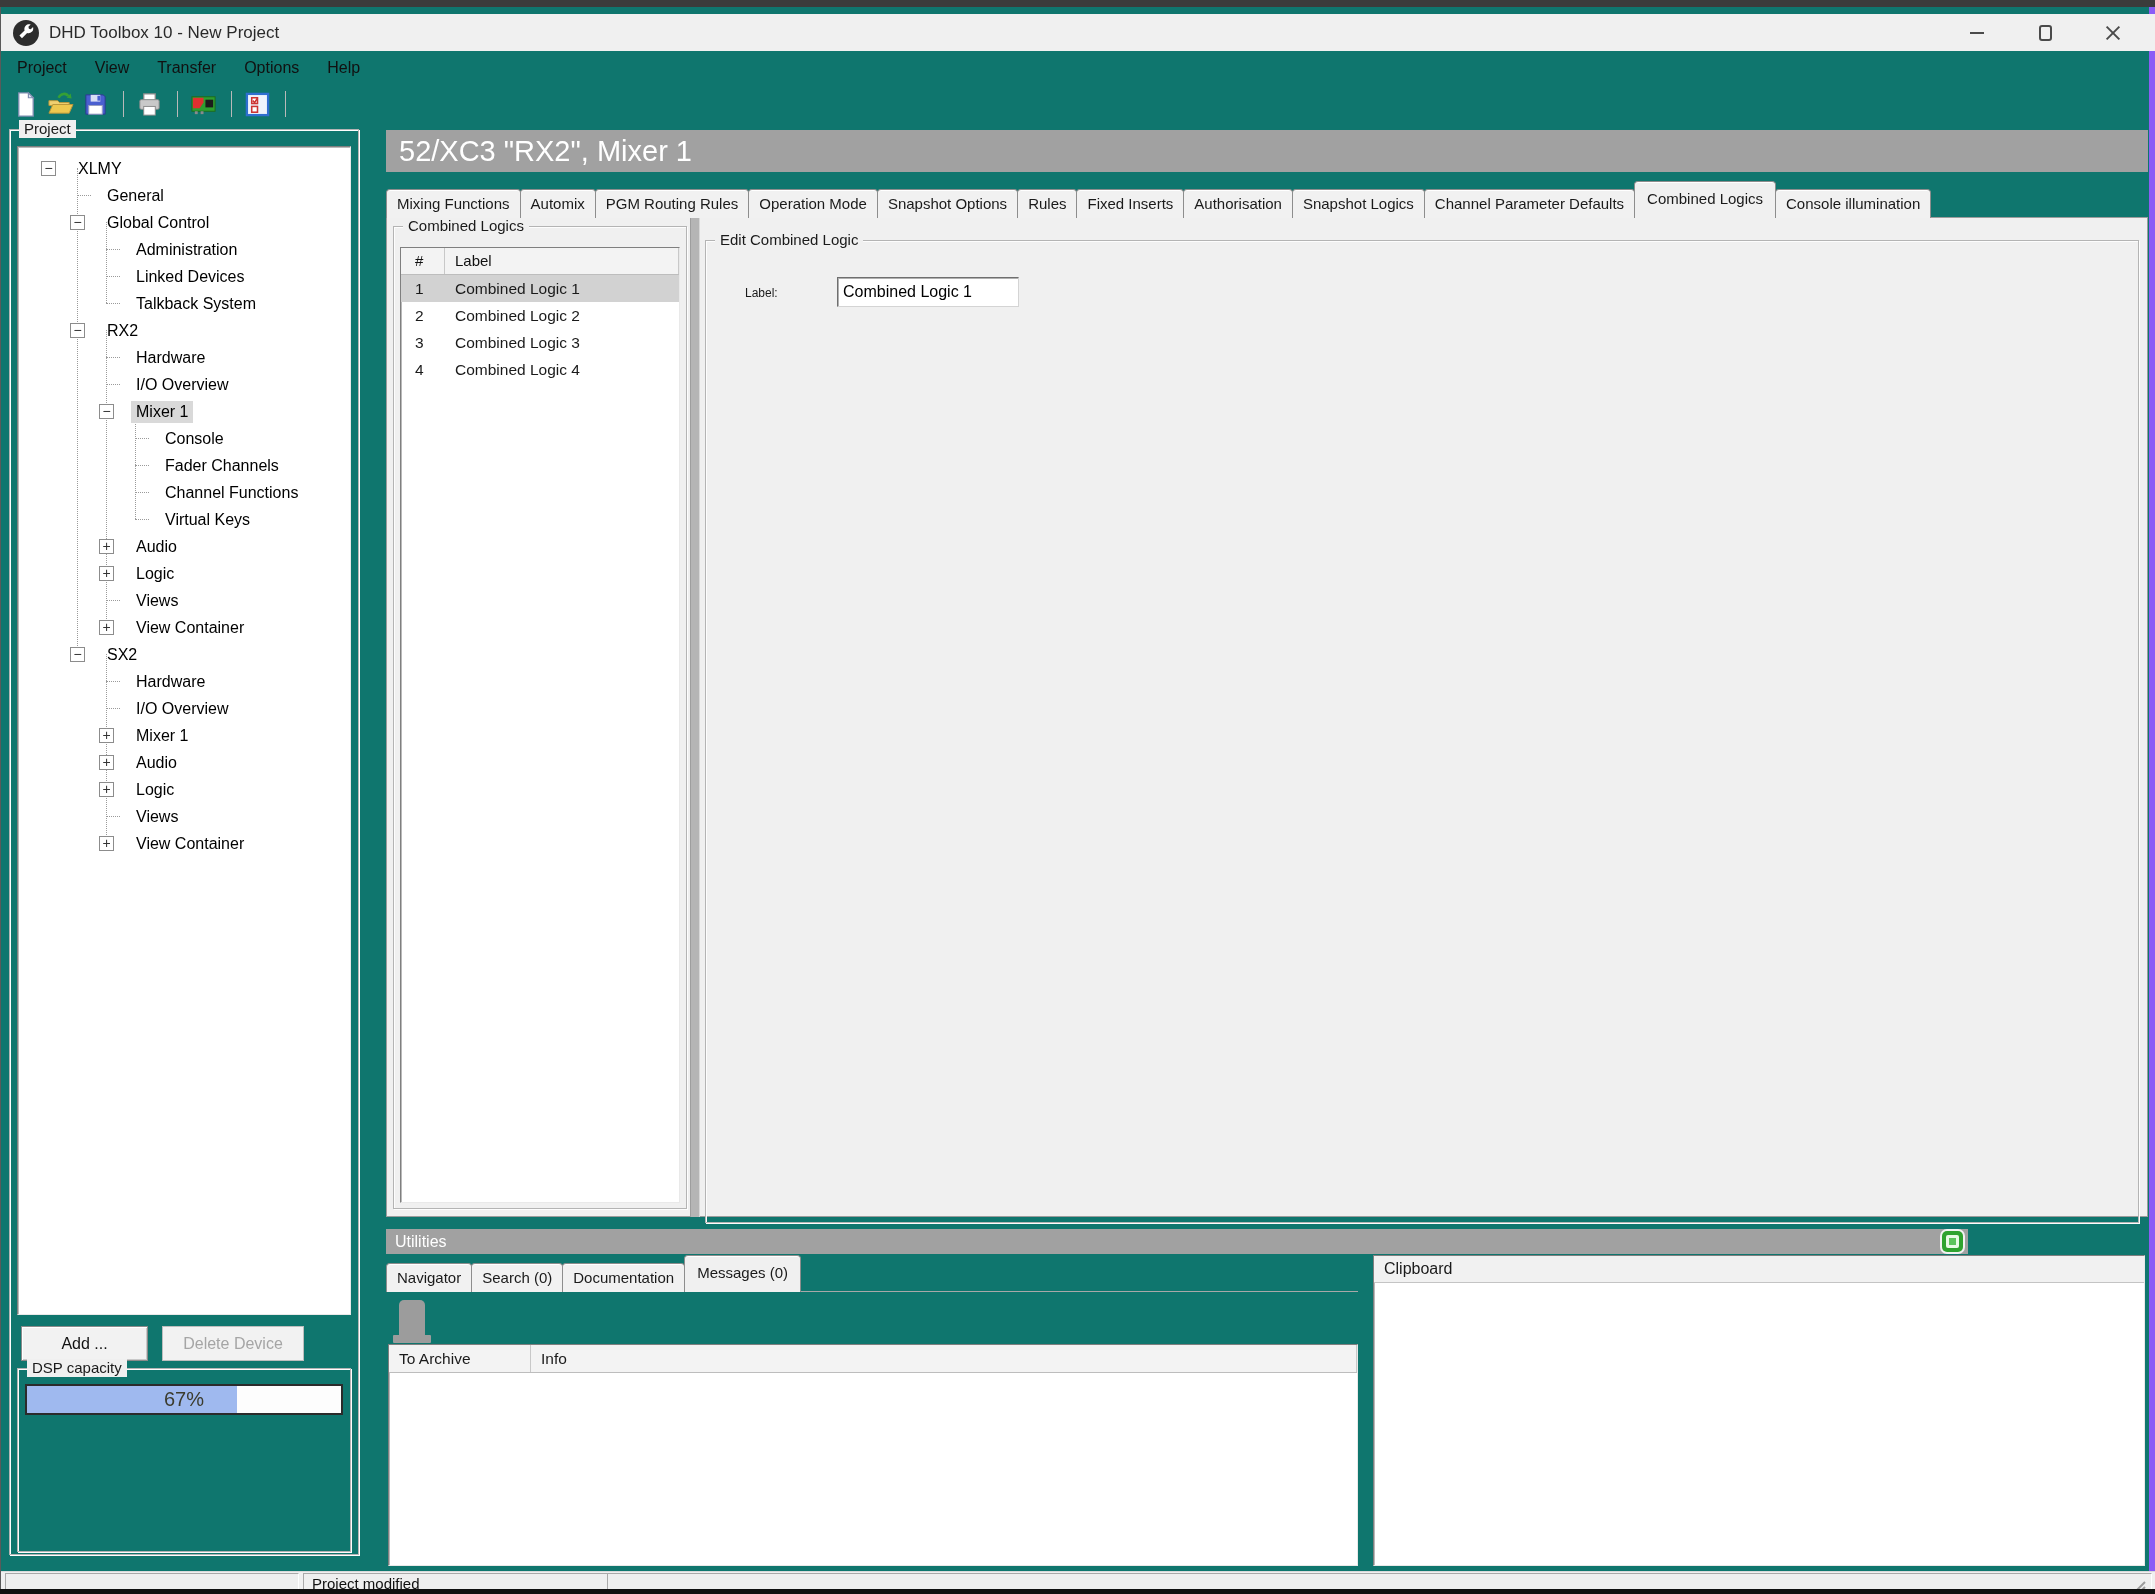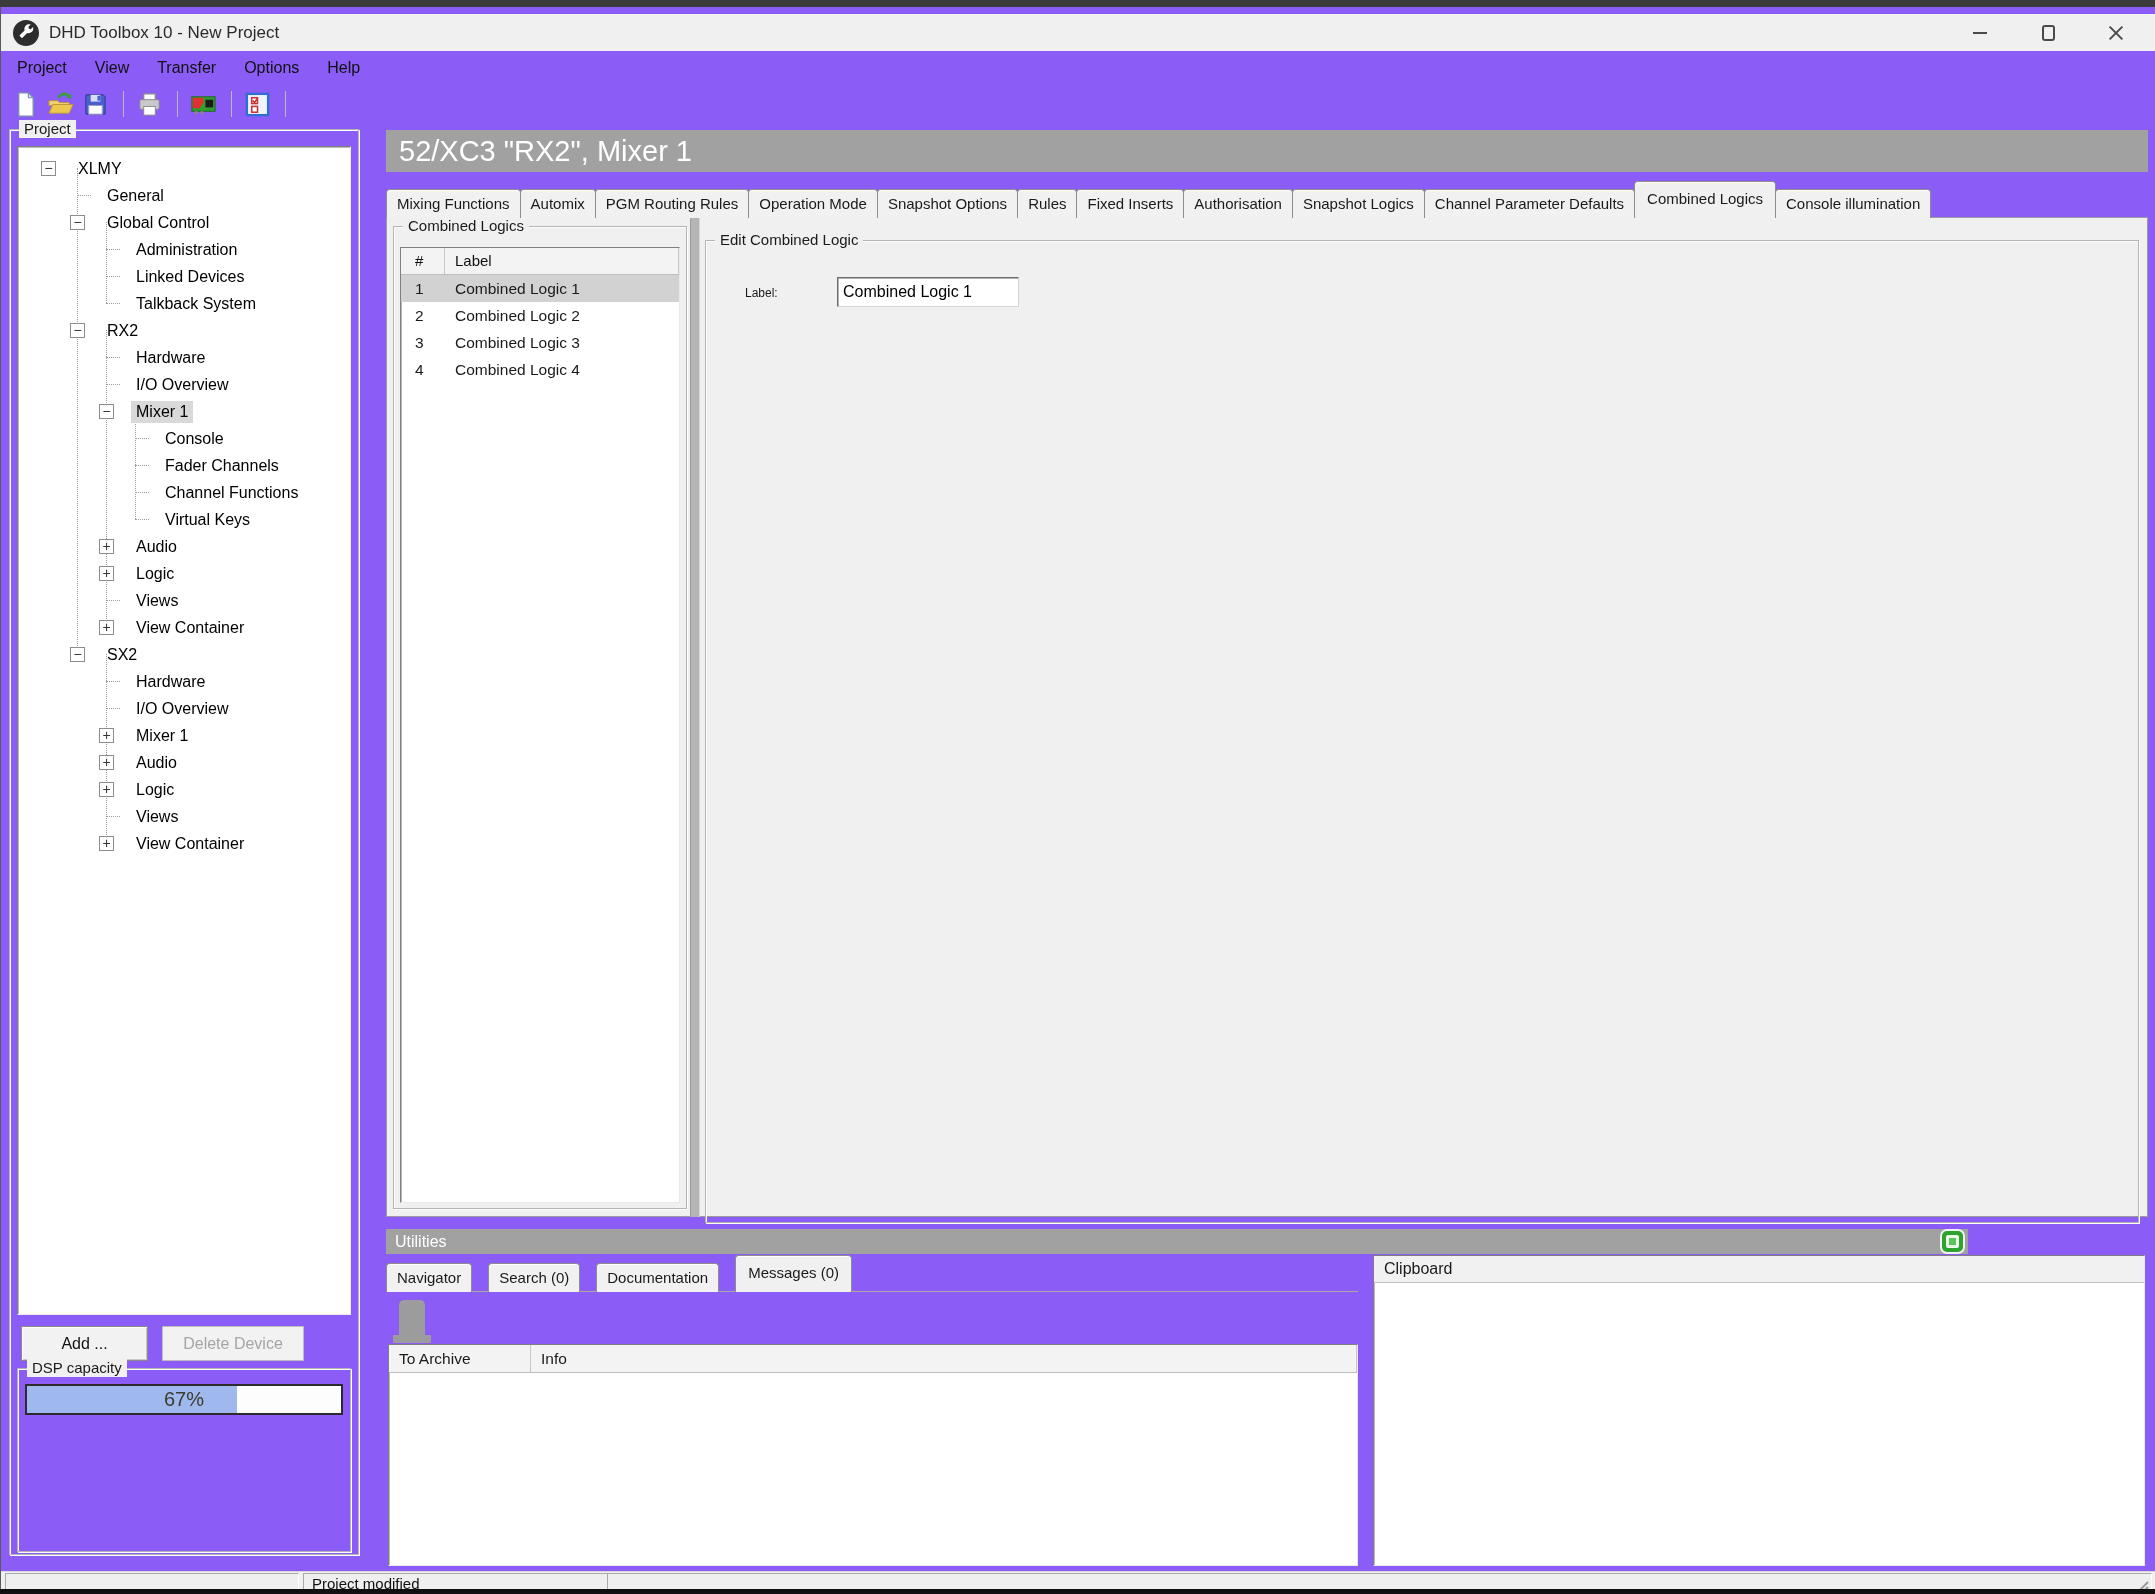--- a/index.html
+++ b/index.html
@@ -9,21 +9,21 @@
     font-family:"Liberation Sans", sans-serif; color:#1a1a1a;
     -webkit-font-smoothing:antialiased;
   }
   .abs { position:absolute; }
 
   
   .top-strip { left:0; top:0; width:2155px; height:7px; background:#3b3b3b; }
   .bottom-strip { left:0; top:1589px; width:2155px; height:5px; background:#101010; }
 
   
-  .window { left:0; top:7px; width:2155px; height:1582px; background:#8b5cf6; border-left:1px solid #5a5a5a; border-right:3px solid #8b5cf6; }
+  .window { left:0; top:7px; width:2155px; height:1582px; background:#0f766e; border-left:1px solid #5a5a5a; border-right:6px solid #8b5cf6; }
   .titlebar { left:0; top:7px; width:2155px; height:37px; display:flex; align-items:center; padding-left:12px; background:#f0f0f0; }
   .app-icon { width:26px; height:26px; border-radius:50%; background:#2d2d2d; display:flex; align-items:center; justify-content:center; margin-right:10px; }
   .app-icon svg { width:17px; height:17px; }
   .title-text { font-size:17px; color:#2a2a2a; }
   .win-controls { position:absolute; right:2px; top:7px; height:37px; display:flex; }
   .win-btn { width:68px; height:37px; display:flex; align-items:center; justify-content:center; }
   .glyph-min { width:14px; height:2px; background:#4a4a4a; }
   .glyph-max { width:13px; height:16px; border:2px solid #4a4a4a; border-radius:3px; }
   .glyph-close { position:relative; width:16px; height:16px; }
   .glyph-close::before,.glyph-close::after { content:""; position:absolute; left:-1px; top:7px; width:18px; height:2px; background:#4a4a4a; }
@@ -84,21 +84,21 @@
 
   .edit-label { left:744px; top:272px; height:28px; line-height:28px; font-size:12px; z-index:2; }
   .text-input { left:836px; top:270px; width:182px; height:30px; position:absolute; z-index:2; border:1px solid #6f6f6f; border-right-color:#d4d4d4; border-bottom-color:#d4d4d4; box-shadow:inset 1px 1px 0 #b0b0b0; background:#fff; font-size:16px; font-family:inherit; padding:0 5px; color:#000; }
 
   
   .util-bar { left:385px; top:1222px; width:1582px; height:25px; background:#a1a1a1; color:#fff; font-size:16px; display:flex; align-items:center; justify-content:space-between; padding:0 5px 0 9px; }
   .green-icon { width:21px; height:21px; background:#2fa32f; border-radius:5px; box-shadow:0 0 0 2px #f2f2f2; display:flex; align-items:center; justify-content:center; }
   .green-icon .in1 { width:13px; height:13px; background:#e9fae6; border-radius:2px; display:flex; align-items:center; justify-content:center; }
   .green-icon .in2 { width:7px; height:7px; background:#5cc45c; }
 
-  .util-tabrow { left:385px; top:1248px; width:975px; height:37px; display:flex; align-items:flex-end; z-index:3;gap:17px; }
+  .util-tabrow { left:385px; top:1248px; width:975px; height:37px; display:flex; align-items:flex-end; z-index:3; }
   .util-line { left:385px; top:1284px; width:972px; height:1px; background:#a8a8a8; z-index:1; }
 
   .archive-icon { left:392px; top:1293px; width:38px; height:45px; display:flex; flex-direction:column; align-items:center; }
   .archive-body { width:26px; height:35px; background:#9c9c9c; border-radius:5px 5px 0 0; }
   .archive-base { width:38px; height:8px; background:#9c9c9c; border-radius:1px; }
 
   .msg-table { left:387px; top:1337px; width:970px; height:222px; position:absolute; }
   .msg-header { display:flex; height:28px; background:#f3f3f3; border-bottom:1px solid #bdbdbd; }
   .msg-hcell { font-size:15.5px; line-height:27px; padding-left:10px; border-right:1px solid #c8c8c8; }
   .msg-hcell.c0 { width:142px; flex:0 0 142px; }

